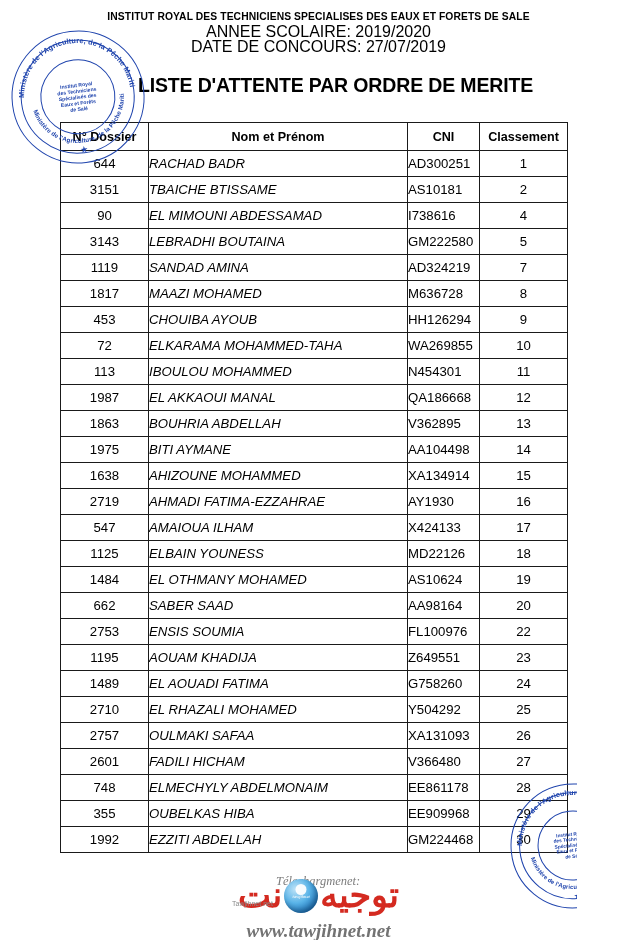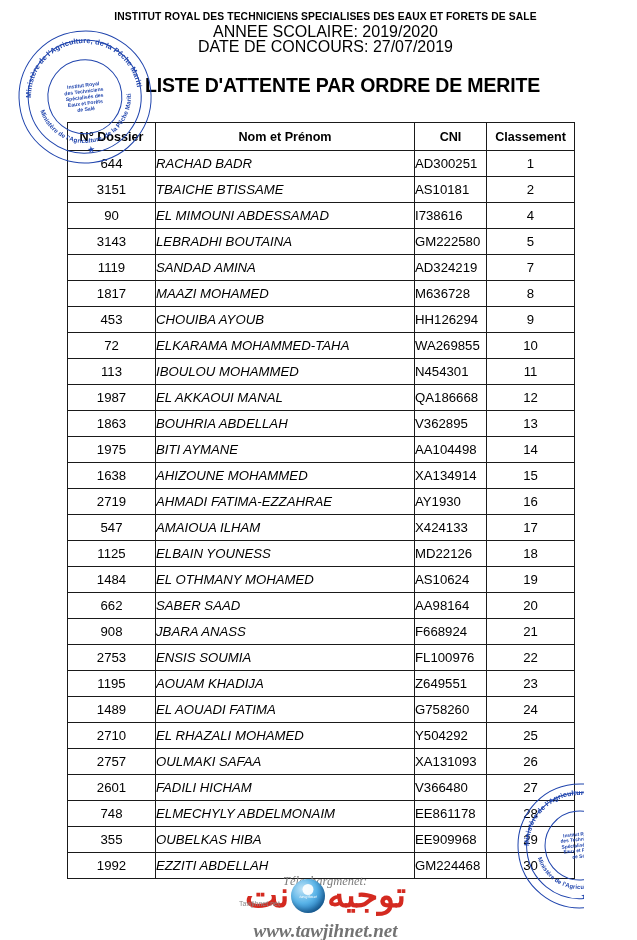--- a/index.html
+++ b/index.html
@@ -10,21 +10,20 @@
   body {
     font-family: "Liberation Sans", sans-serif;
     color: #000000;
   }
   #page {
     position: relative;
     width: 577px;
     height: 940px;
     overflow: hidden;
     background: #ffffff;
-    margin-left: 7px;
   }
 
   
   .doc-header {
     position: absolute;
     top: 10px;
     left: 0;
     width: 637px;
     text-align: center;
     z-index: 4;
@@ -402,26 +401,20 @@
             <td class="dossier">1484</td>
             <td class="nom">EL OTHMANY MOHAMED</td>
             <td class="cni">AS10624</td>
             <td class="rank">19</td>
           </tr>
           <tr>
             <td class="dossier">662</td>
             <td class="nom">SABER SAAD</td>
             <td class="cni">AA98164</td>
             <td class="rank">20</td>
-          </tr>
-          <tr>
-            <td class="dossier">908</td>
-            <td class="nom">JBARA ANASS</td>
-            <td class="cni">F668924</td>
-            <td class="rank">21</td>
           </tr>
           <tr>
             <td class="dossier">2753</td>
             <td class="nom">ENSIS SOUMIA</td>
             <td class="cni">FL100976</td>
             <td class="rank">22</td>
           </tr>
           <tr>
             <td class="dossier">1195</td>
             <td class="nom">AOUAM KHADIJA</td>

